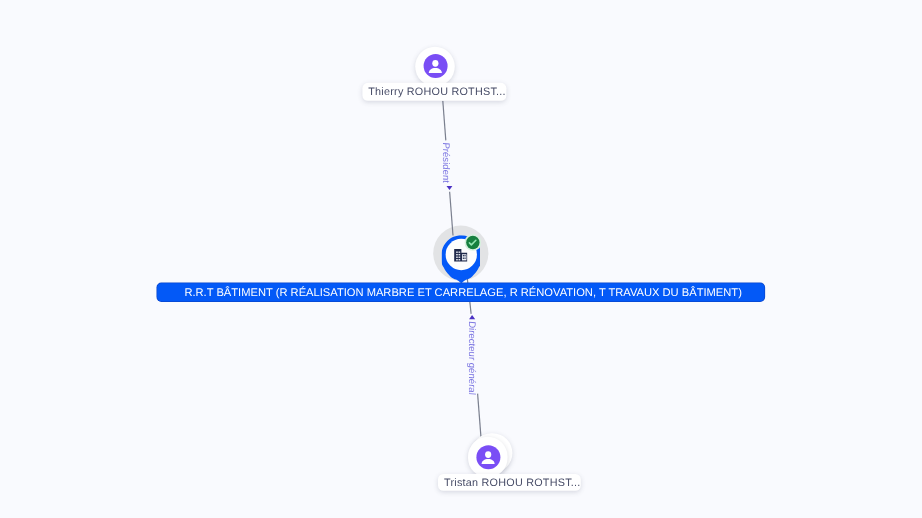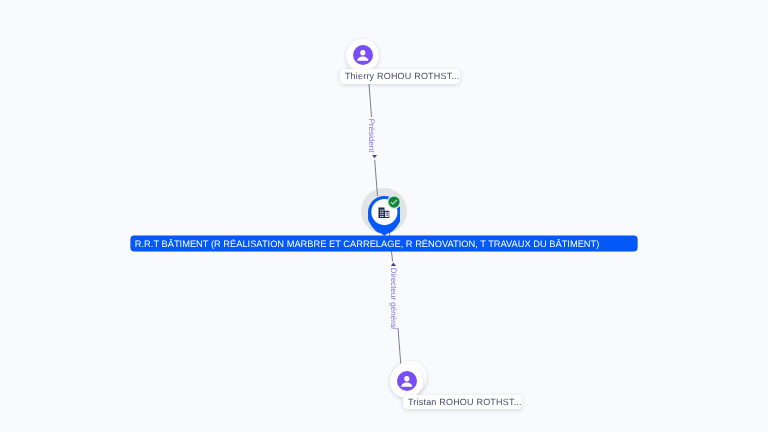--- a/index.html
+++ b/index.html
@@ -12,28 +12,28 @@
   .person{position:absolute;z-index:3;}
   .person-ring{position:absolute;left:0;top:0;width:33.3px;height:33.3px;border-radius:50%;
      background:#ffffff;box-shadow:0 1.2px 4px rgba(65,70,95,.20);}
   .person-inner{position:absolute;left:6.5px;top:6.5px;width:20.3px;height:20.3px;border-radius:50%;
      background:#7a4ef5;}
   .person-inner svg{display:block;}
 
   .node-label{position:absolute;z-index:4;background:#ffffff;
      box-shadow:0 1.2px 4px rgba(65,70,95,.19);
      font-size:9.0px;line-height:14.2px;color:#464b66;white-space:nowrap;
-     padding:0 0.5px 0 5.0px;height:14.2px;border-radius:4.5px;letter-spacing:0.2px;margin-left:38px;}
+     padding:0 0.5px 0 5.0px;height:14.2px;border-radius:4.5px;letter-spacing:0.2px;}
 
   
   .halo{position:absolute;border-radius:50%;background:#e2e3e5;z-index:1;}
   .pin{position:absolute;z-index:3;}
   .company-label{position:absolute;z-index:4;background:#0359f7;color:#ffffff;border-radius:3.5px;box-shadow:0 0 0 0.6px #0a46cc;
      font-size:9.3px;line-height:17.2px;height:15.4px;white-space:nowrap;
-     padding:0 0 0 4.3px;width:502.3px;box-sizing:content-box;}
+     padding:0 0 0 4.3px;width:502.3px;box-sizing:content-box;text-align:center;}
 
   .edge-label{position:absolute;z-index:2;font-size:8.0px;color:#7e78e2;white-space:nowrap;
      transform-origin:0 0;}
 </style>
 </head>
 <body>
 
 <div id="graph">
 
   <svg class="layer" viewBox="0 0 768 432">

